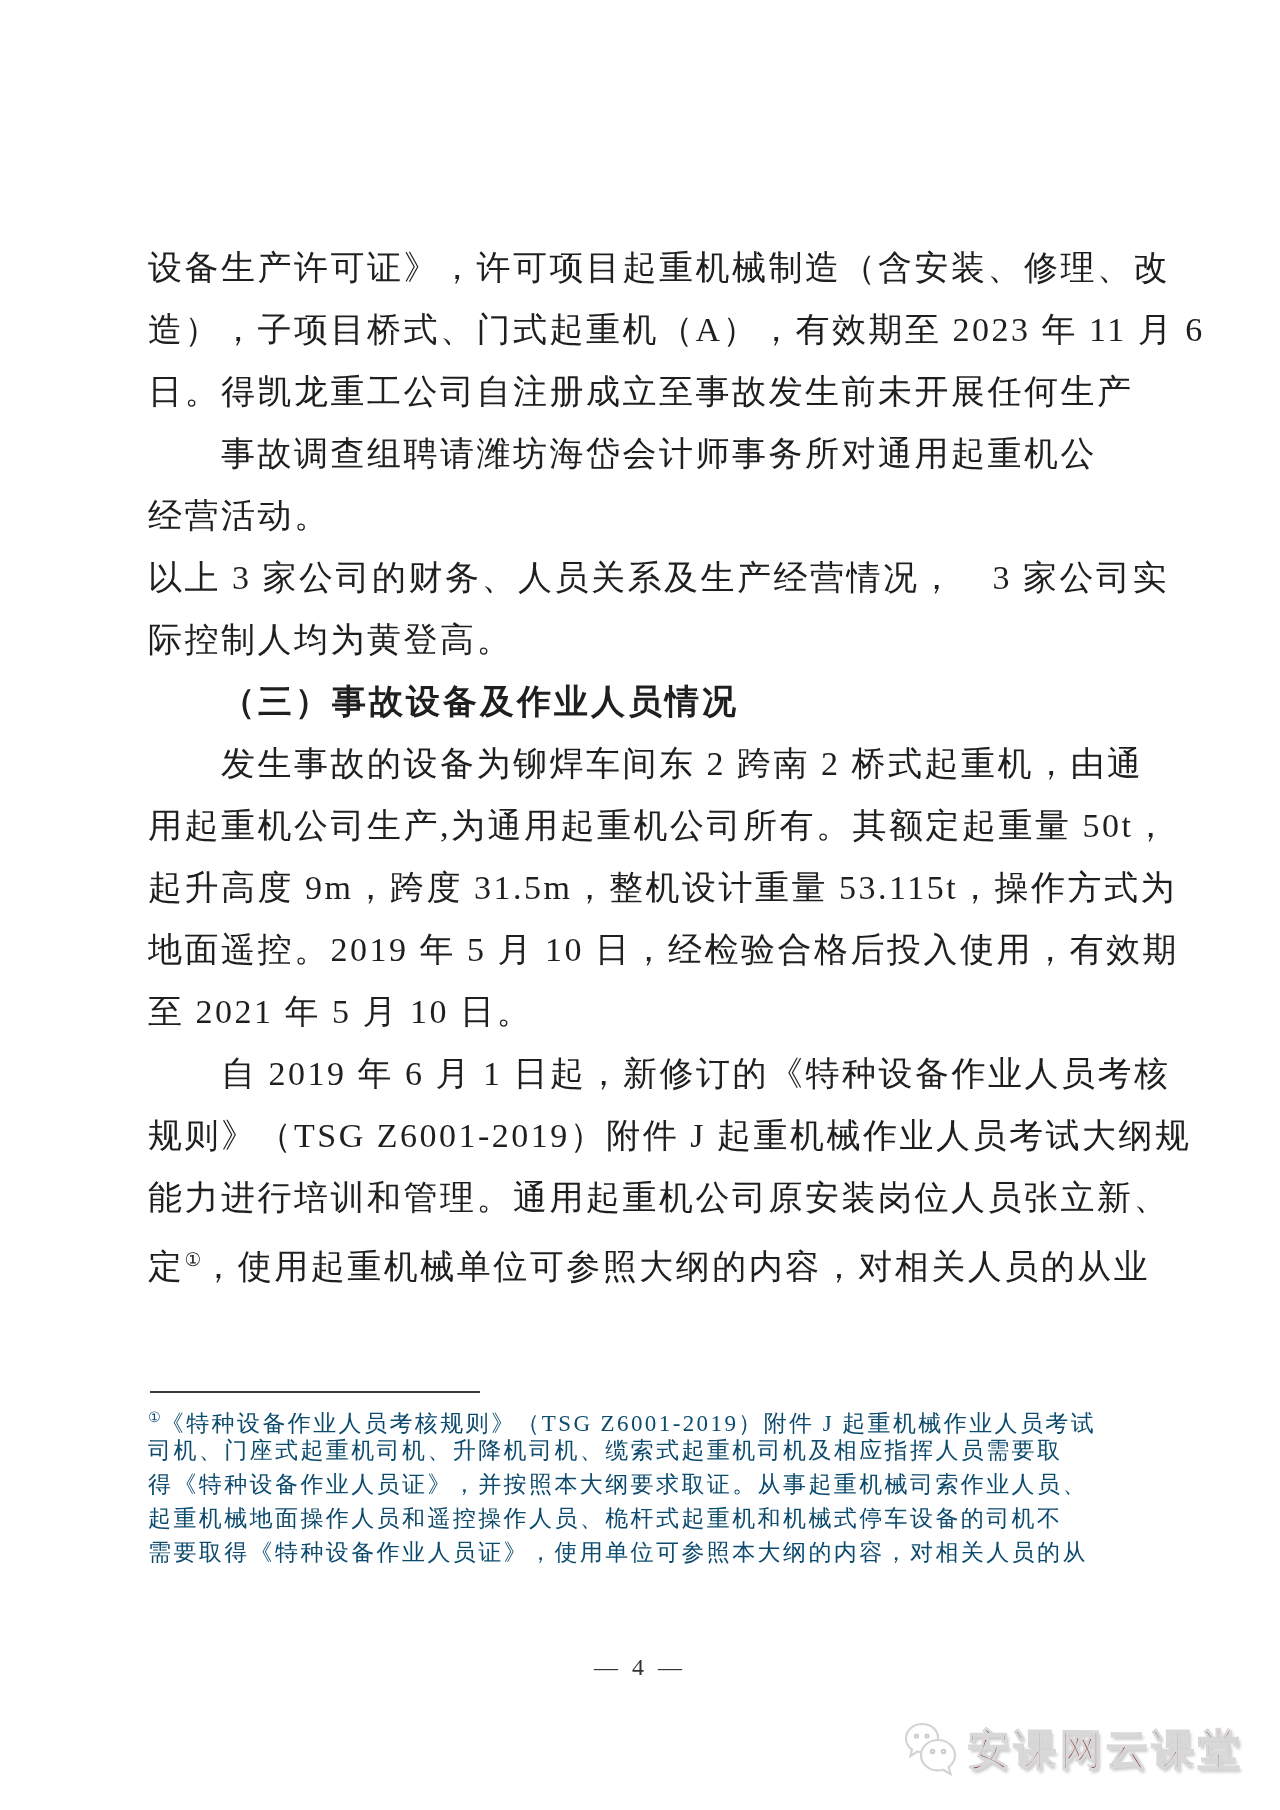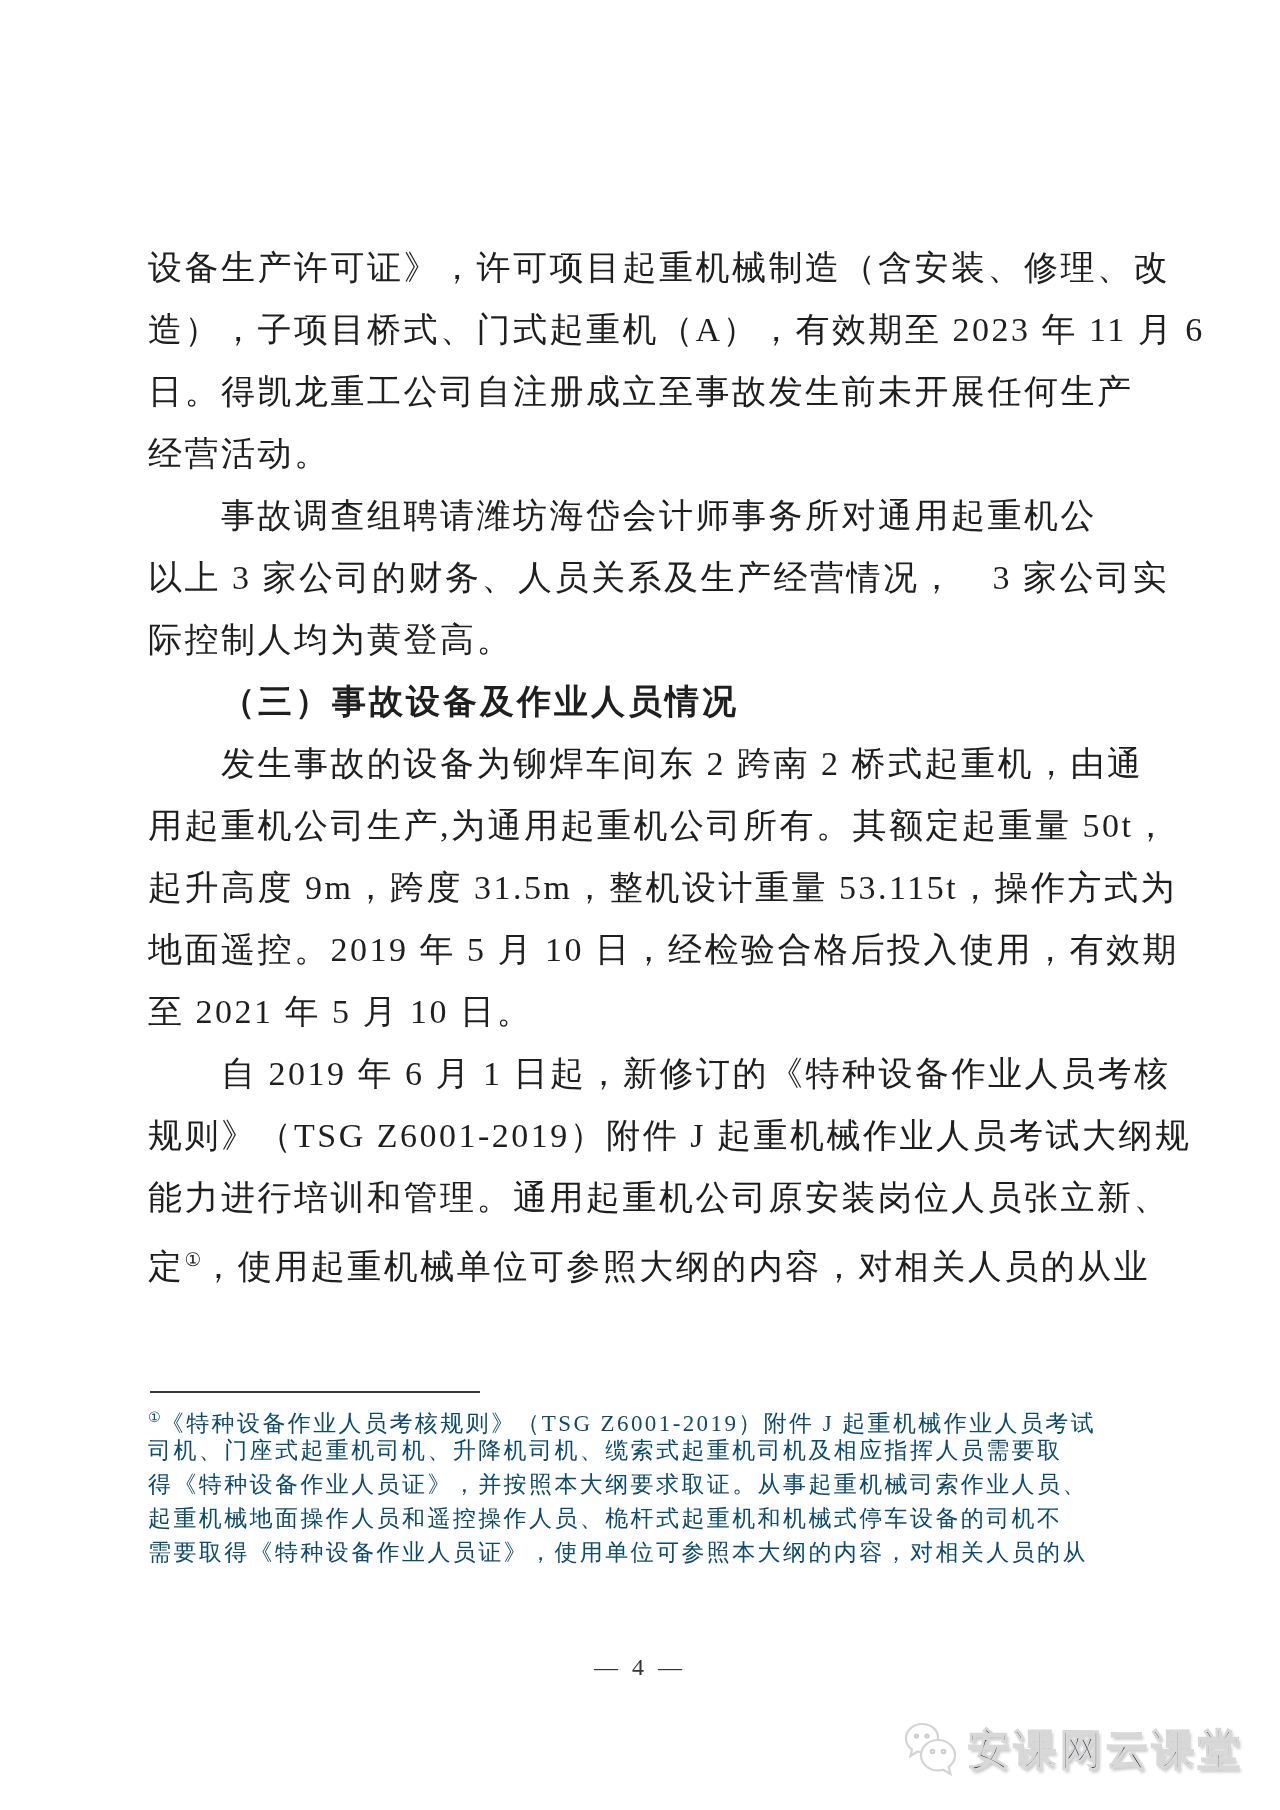--- a/index.html
+++ b/index.html
@@ -45,37 +45,37 @@
     font-size:24px;letter-spacing:4px;color:#333;
     line-height:34px;
   }
   .watermark{
     position:absolute;top:1718px;right:36px;
     display:flex;align-items:center;gap:8px;
   }
   .watermark-text{
     font-family:"Liberation Sans","DejaVu Sans",sans-serif;
     font-size:42px;font-weight:bold;letter-spacing:4px;
-    color:#0f172a;
+    color:#7f1d1d;
     -webkit-text-stroke:1.4px #d8d8d8;
     text-shadow:2px 3px 3px #c9c9c9;
     line-height:58px;
   }
 </style>
 </head>
 <body>
 
 <div class="page">
 
   <div class="body-text">
     <div class="line">设备生产许可证》，许可项目起重机械制造（含安装、修理、改</div>
     <div class="line">造），子项目桥式、门式起重机（A），有效期至 2023 年 11 月 6</div>
     <div class="line">日。得凯龙重工公司自注册成立至事故发生前未开展任何生产</div>
+    <div class="line indent">事故调查组聘请潍坊海岱会计师事务所对通用起重机公</div>
     <div class="line">经营活动。</div>
-    <div class="line indent">事故调查组聘请潍坊海岱会计师事务所对通用起重机公</div>
     <div class="line">以上 3 家公司的财务、人员关系及生产经营情况，　3 家公司实</div>
     <div class="line">际控制人均为黄登高。</div>
     <div class="line indent bold">（三）事故设备及作业人员情况</div>
     <div class="line indent">发生事故的设备为铆焊车间东 2 跨南 2 桥式起重机，由通</div>
     <div class="line">用起重机公司生产,为通用起重机公司所有。其额定起重量 50t，</div>
     <div class="line">起升高度 9m，跨度 31.5m，整机设计重量 53.115t，操作方式为</div>
     <div class="line">地面遥控。2019 年 5 月 10 日，经检验合格后投入使用，有效期</div>
     <div class="line">至 2021 年 5 月 10 日。</div>
     <div class="line indent">自 2019 年 6 月 1 日起，新修订的《特种设备作业人员考核</div>
     <div class="line">规则》（TSG Z6001-2019）附件 J 起重机械作业人员考试大纲规</div>

